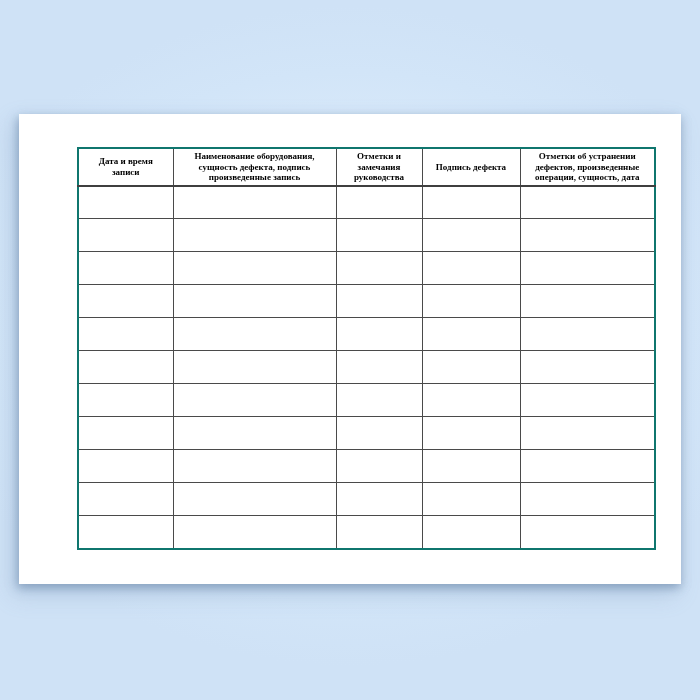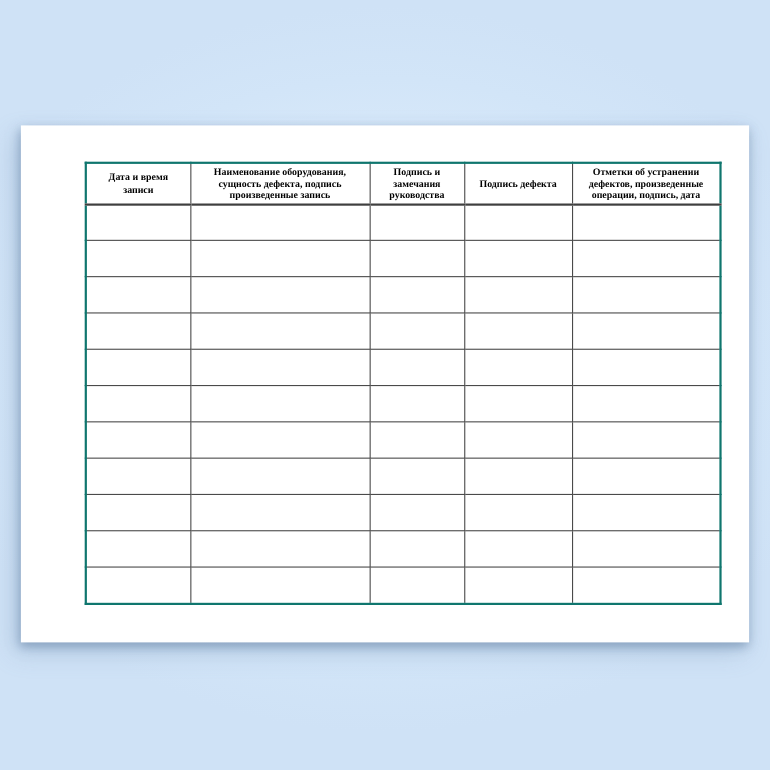--- a/index.html
+++ b/index.html
@@ -74,27 +74,27 @@
           <col style="width: 98px;">
           <col style="width: 135px;">
         </colgroup>
       <thead>
         <tr>
           <th>Дата и время
 записи</th>
           <th>Наименование оборудования,
 сущность дефекта, подпись
 произведенные запись</th>
-          <th>Подпись и
+          <th>Отметки и
 замечания
 руководства</th>
           <th>Подпись дефекта</th>
           <th>Отметки об устранении
 дефектов, произведенные
-операции, подпись, дата</th>
+операции, сущность, дата</th>
         </tr>
       </thead>
       <tbody>
           <tr>
             <td></td>
             <td></td>
             <td></td>
             <td></td>
             <td></td>
           </tr>

